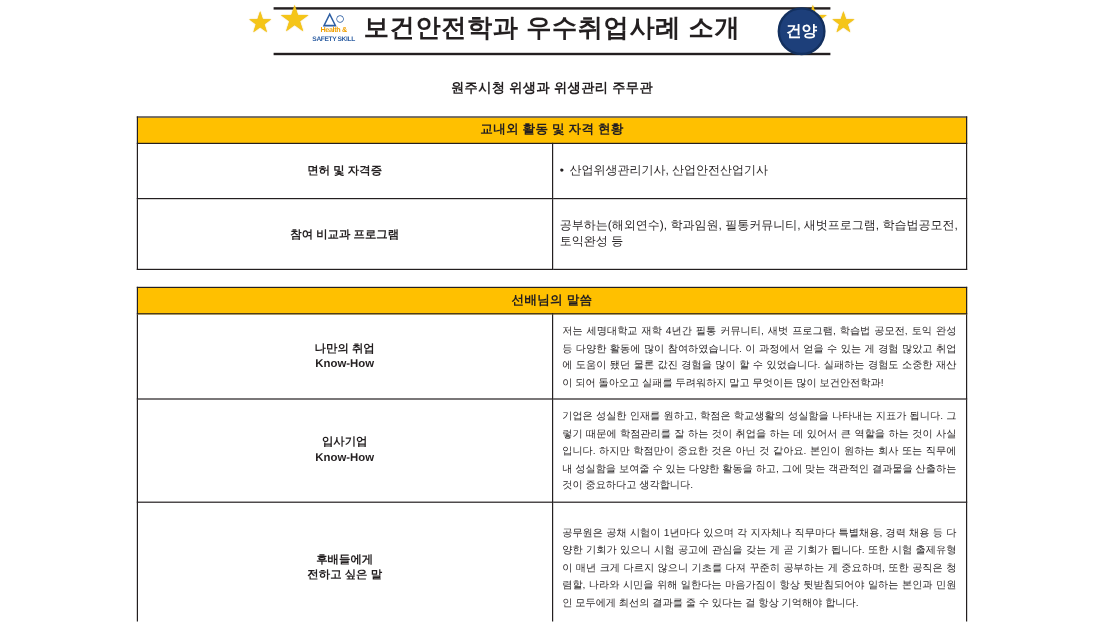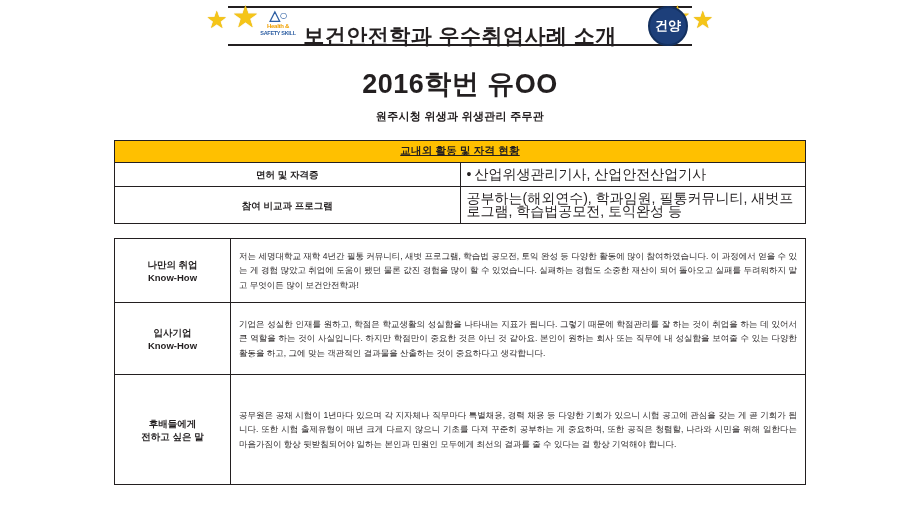--- a/index.html
+++ b/index.html
@@ -36,21 +36,20 @@
   }
   .header-title {
     position: absolute;
     left: 0;
     right: 0;
     top: 9px;
     text-align: center;
     font-size: 21px;
     font-weight: bold;
     letter-spacing: 0.5px;
-    margin-top: 13px;
   }
 
   .star {
     position: absolute;
     color: #f5c518;
     font-size: 30px;
     line-height: 1;
     text-shadow: 0 0 1px #d9a400;
   }
   .star.s1 { left: 206px; top: 8px; font-size: 24px; }
@@ -133,37 +132,36 @@
     table-layout: fixed;
   }
   .band {
     background: #ffc000;
     text-align: center;
     font-weight: bold;
     font-size: 10.5px;
     padding: 3px 0 4px 0;
     border: 1px solid #231f20;
     letter-spacing: 0.2px;
-    text-decoration: underline;
   }
   td {
     border: 1px solid #231f20;
     vertical-align: middle;
     font-size: 9px;
-    padding: 5px 6px;
+    padding: 16px 6px;
   }
   td.label {
     width: 116px;
     text-align: center;
     font-weight: bold;
     font-size: 9.5px;
     line-height: 13px;
   }
   td.value {
-    font-size: 14px;
+    font-size: 10px;
     line-height: 13px;
   }
   .bullet-list {
     margin: 0;
     padding: 0;
     list-style: none;
   }
   .bullet-list li {
     position: relative;
     padding-left: 8px;
@@ -213,21 +211,20 @@
       <div class="sub">Health &amp;</div>
       <div class="sub2">SAFETY SKILL</div>
     </div>
 
     <div class="logo-right">건양</div>
 
     <div class="header-title">보건안전학과 우수취업사례 소개</div>
   </div>
 
   <div class="title-block">
-    <div class="title-main">2016학번 유OO</div>
     <div class="title-sub">원주시청 위생과 위생관리 주무관</div>
   </div>
 
   <div class="table-wrap" style="margin-top:16px;">
     <table>
       <tbody>
           <tr>
         <td class="band" colspan="2">교내외 활동 및 자격 현황</td>
       </tr>
       <tr>
@@ -242,20 +239,23 @@
         <td class="label" style="height:34px;">참여 비교과 프로그램</td>
         <td class="value">공부하는(해외연수), 학과임원, 필통커뮤니티, 새벗프로그램, 학습법공모전, 토익완성 등</td>
       </tr>
     </tbody>
       </table>
   </div>
 
   <div class="table-wrap" style="margin-top:14px;">
     <table class="msg-table">
       <tbody>
+          <tr>
+        <td class="band" colspan="2">선배님의 말씀</td>
+      </tr>
       <tr>
         <td class="msg-label h-know1">
           <div>나만의 취업</div>
           <div>Know-How</div>
         </td>
         <td class="msg-body">저는 세명대학교 재학 4년간 필통 커뮤니티, 새벗 프로그램, 학습법 공모전, 토익 완성 등 다양한 활동에 많이 참여하였습니다. 이 과정에서 얻을 수 있는 게 경험 많았고 취업에 도움이 됐던 물론 값진 경험을 많이 할 수 있었습니다. 실패하는 경험도 소중한 재산이 되어 돌아오고 실패를 두려워하지 말고 무엇이든 많이 보건안전학과!</td>
       </tr>
       <tr>
         <td class="msg-label h-know2">
           <div>입사기업</div>

